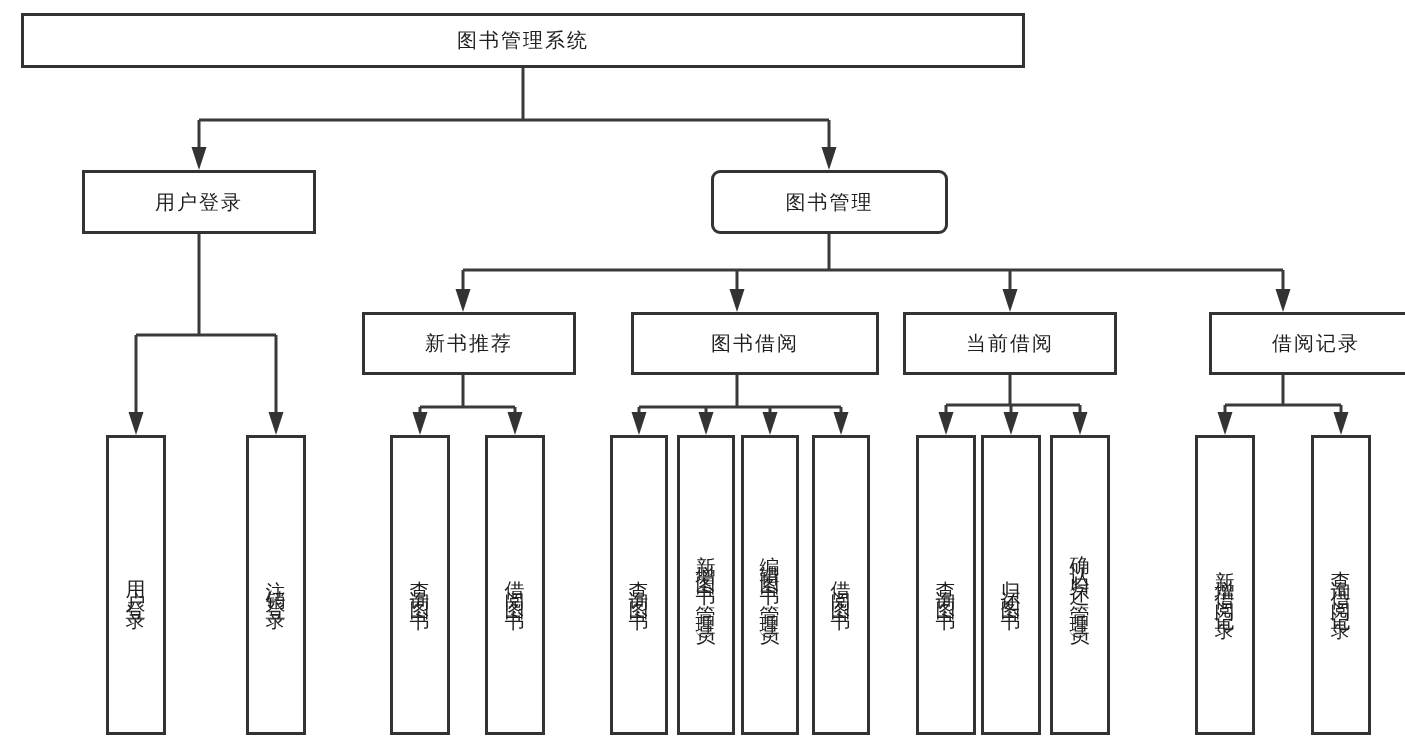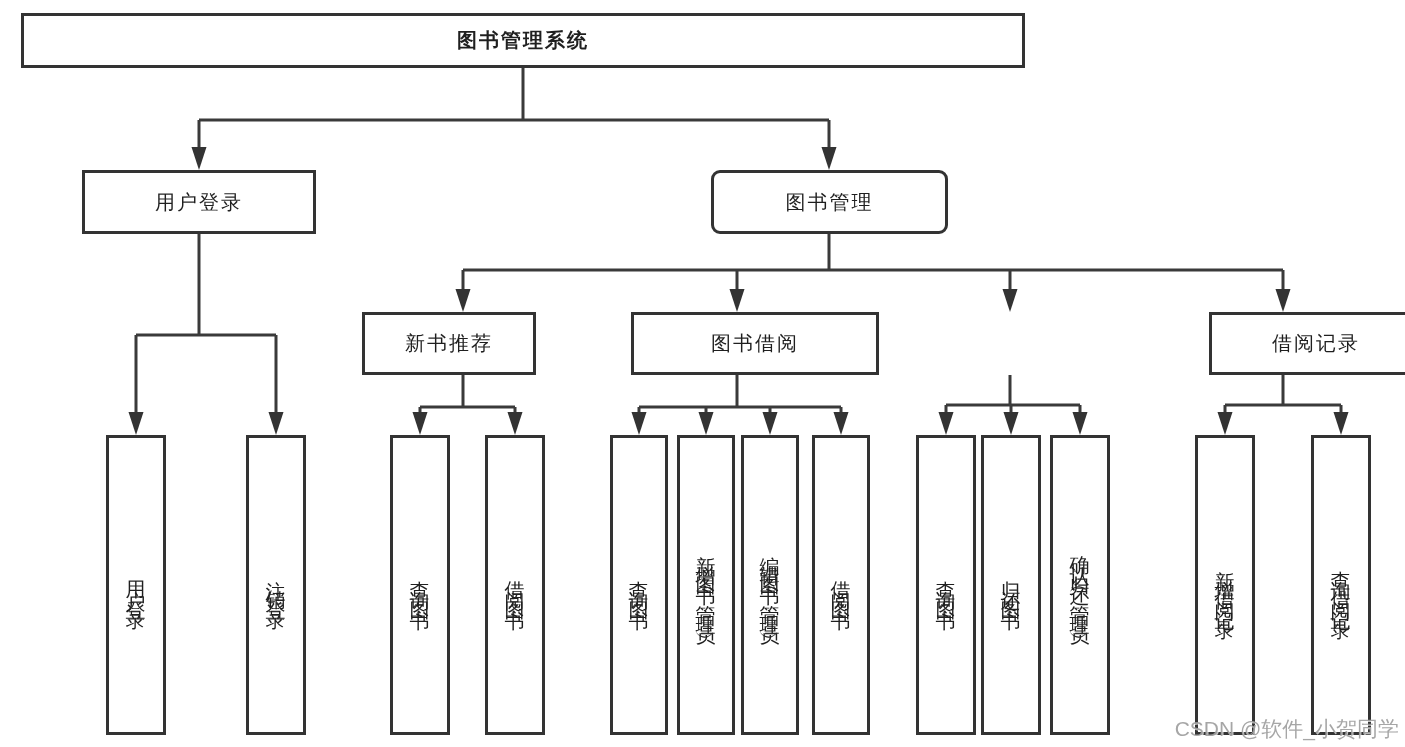--- a/index.html
+++ b/index.html
@@ -40,26 +40,26 @@
   }
   .leaf .vlabel {
     writing-mode: vertical-rl;
     text-orientation: mixed;
     font-size: 20px;
     line-height: 1;
     letter-spacing: 10px;
     color: #1f1f1f;
   }
   
-  .n-root  { left: 21px;  top: 13px;  width: 1004px; height: 55px; font-weight: bold; }
+  .n-root  { left: 21px;  top: 13px;  width: 1004px; height: 55px; }
   
   .n-l2a   { left: 82px;  top: 170px; width: 234px;  height: 64px; }
   .n-l2b   { left: 711px; top: 170px; width: 237px;  height: 64px; border-radius: 9px; }
   
-  .n-s0    { left: 362px;  top: 312px; width: 174px; height: 63px; }
+  .n-s0    { left: 362px;  top: 312px; width: 214px; height: 63px; }
   .n-s1    { left: 631px;  top: 312px; width: 248px; height: 63px; }
   .n-s2    { left: 903px;  top: 312px; width: 214px; height: 63px; }
   .n-s3    { left: 1176px; top: 312px; width: 214px; height: 63px; margin-left: 33px; }
   
   .leaf    { top: 435px; height: 300px; }
   .n-g1a { left: 106px;  width: 60px; }
   .n-g1b { left: 246px;  width: 60px; }
   .n-g2a { left: 390px;  width: 60px; }
   .n-g2b { left: 485px;  width: 60px; }
   .n-g3a { left: 610px;  width: 58px; }
@@ -137,20 +137,23 @@
   <div class="node n-l2b">
     <span class="hlabel">图书管理</span>
   </div>
 
   <div class="node n-s0">
     <span class="hlabel">新书推荐</span>
   </div>
   <div class="node n-s1">
     <span class="hlabel">图书借阅</span>
   </div>
+  <div class="node n-s2">
+    <span class="hlabel">当前借阅</span>
+  </div>
   <div class="node n-s3">
     <span class="hlabel">借阅记录</span>
   </div>
 
   <div class="node leaf n-g1a">
     <span class="vlabel">用户登录</span>
   </div>
   <div class="node leaf n-g1b">
     <span class="vlabel">注销登录</span>
   </div>
@@ -185,15 +188,14 @@
     <span class="vlabel">确认归还（管理员）</span>
   </div>
 
   <div class="node leaf n-g5a">
     <span class="vlabel">新增借阅记录</span>
   </div>
   <div class="node leaf n-g5b">
     <span class="vlabel">查询借阅记录</span>
   </div>
 
-  <div class="watermark">CSDN @软件_小贺同学</div>
 
 </div>
 
 </body></html>

